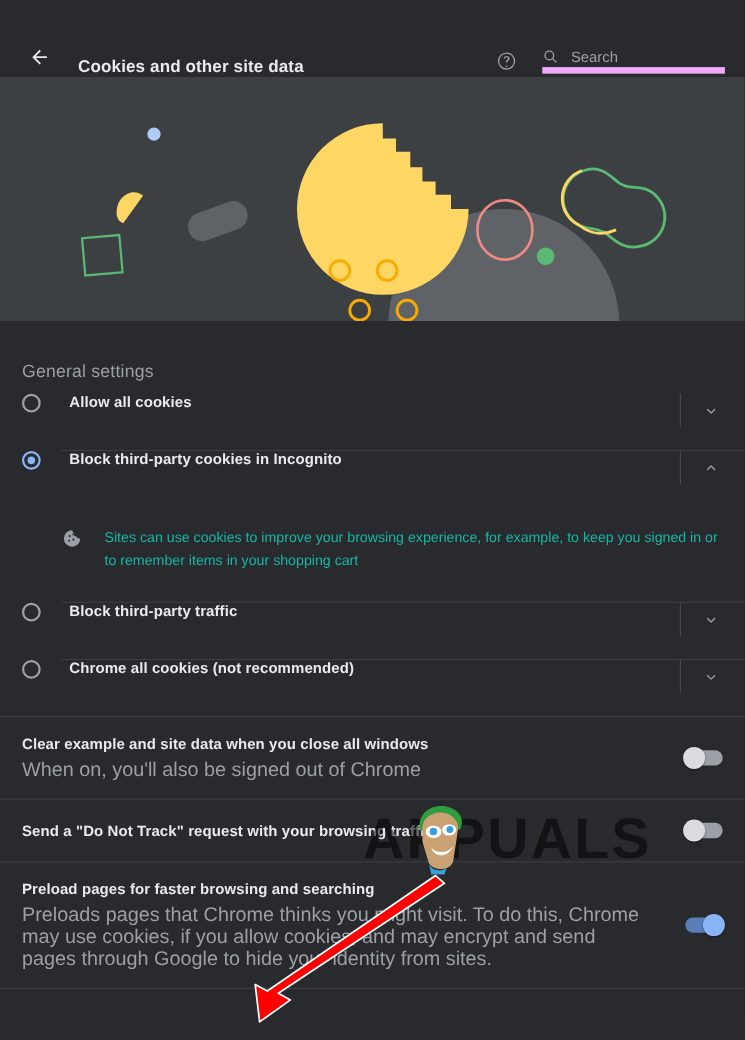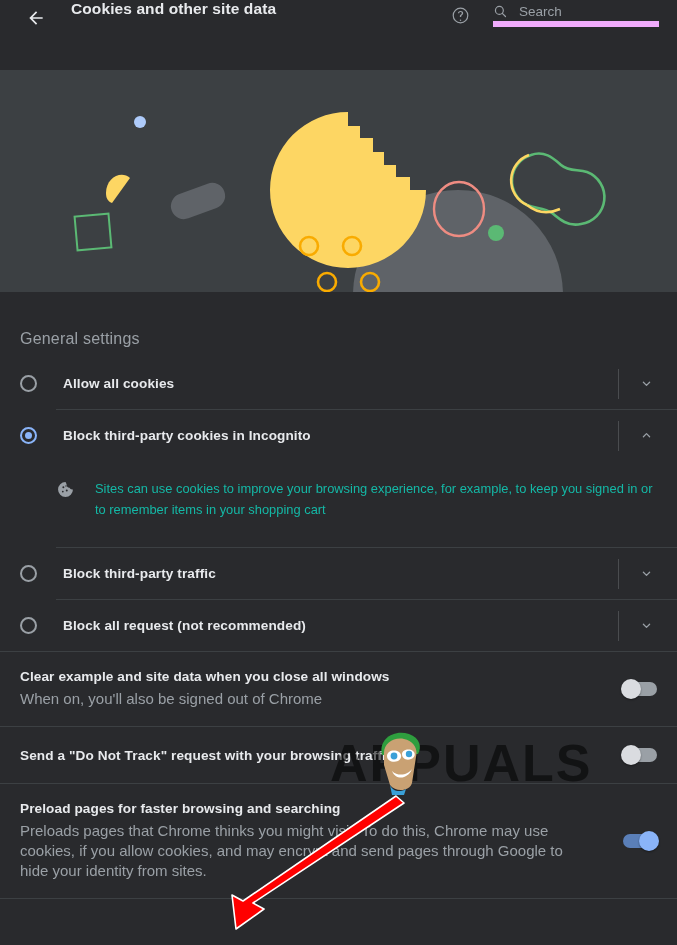--- a/index.html
+++ b/index.html
@@ -7,21 +7,21 @@
     width: 677px; height: 945px;
     background: #202124;
     font-family: "Liberation Sans", sans-serif;
     overflow: hidden;
   }
   .page { position: relative; width: 677px; height: 945px; background: #292a2d; }
 
   
   .header {
     position: relative; height: 70px; background: #292a2d;
-    display: flex; align-items: flex-start; padding: 0 18px;
+    display: flex; align-items: flex-end; padding: 0 18px;
   }
   .back-btn { width: 36px; height: 36px; display: flex; align-items: center; justify-content: center;
               border-radius: 50%; cursor: pointer; flex: 0 0 auto; }
   .back-btn svg { display: block; }
   .page-title { margin-left: 17px; font-size: 15.5px; font-weight: bold; color: #e8eaed; letter-spacing: .1px; }
   .header-right { margin-left: auto; display: flex; align-items: center; }
   .help-btn { width: 30px; height: 30px; display:flex; align-items:center; justify-content:center;
               border-radius: 50%; cursor: pointer; margin-right: 18px; }
   .search-wrap { position: relative; display: flex; align-items: center;
                  width: 166px; border-bottom: 6px solid #f0abfc; padding-bottom: 2px; }
@@ -32,21 +32,21 @@
   .search-input::placeholder { color: #9aa0a6; }
 
   
   .hero { position: relative; height: 222px; background: #3c4043; overflow: hidden; }
   .hero svg { position: absolute; left: 0; top: 0; }
 
   
   .body { position: relative; background: #292a2d; }
   .section-title { color: #9aa0a6; font-size: 16px; padding: 38px 0 10px 20px; letter-spacing: .2px; }
 
-  .radio-row { position: relative; display: flex; align-items: center; min-height: 51px;
+  .radio-row { position: relative; display: flex; align-items: flex-start; min-height: 51px;
                padding: 0 4px 0 20px; cursor: pointer; }
   .radio-row .radio { flex: 0 0 auto; width: 17px; height: 17px; border-radius: 50%;
                       border: 2px solid #9aa0a6; position: relative; }
   .radio-row.selected .radio { border-color: #8ab4f8; }
   .radio-row.selected .radio::after { content: ""; position: absolute; left: 3px; top: 3px;
                       width: 7px; height: 7px; border-radius: 50%; background: #8ab4f8; }
   .radio-label { margin-left: 26px; color: #e8eaed; font-size: 13.6px; font-weight: bold; letter-spacing: .1px; }
   .row-end { margin-left: auto; display: flex; align-items: center; height: 100%; }
   .vsep { width: 1px; height: 30px; background: #4a4c4f; }
   .chev { width: 54px; display: flex; align-items: center; justify-content: center; cursor: pointer; }
@@ -55,21 +55,21 @@
   .full-divider { height: 1px; background: #3c4043; }
 
   .expand { padding: 8px 0 18px 0; }
   .expand-item { display: flex; padding: 9px 24px 9px 56px; }
   .expand-icon { flex: 0 0 auto; width: 22px; margin-top: 2px; }
   .expand-text { margin-left: 17px; color: #14b8a6; font-size: 12.9px; line-height: 21px; }
 
   .toggle-row { display: flex; align-items: center; padding: 17px 20px 17px 20px; min-height: 56px; }
   .toggle-texts { flex: 1 1 auto; padding-right: 40px; }
   .toggle-title { color: #e8eaed; font-size: 13.6px; font-weight: bold; letter-spacing: .1px; }
-  .toggle-sub { color: #9aa0a6; font-size: 15px; margin-top: 5px; line-height: 20px; }
+  .toggle-sub { color: #9aa0a6; font-size: 18px; margin-top: 5px; line-height: 20px; }
   .switch { flex: 0 0 auto; position: relative; width: 34px; height: 14px; border-radius: 7px;
             background: #9aa0a6; cursor: pointer; }
   .switch .knob { position: absolute; top: -3px; left: -2px; width: 20px; height: 20px;
             border-radius: 50%; background: #dadce0; box-shadow: 0 1px 2px rgba(0,0,0,.4); }
   .switch.on { background: #5a7fb8; }
   .switch.on .knob { left: auto; right: -2px; background: #8ab4f8; }
 
   .link-row { display: flex; align-items: center; padding: 0 20px; height: 54px; cursor: pointer; }
 
   
@@ -201,21 +201,21 @@
           <svg width="15" height="15" viewBox="0 0 24 24">
               <path d="M7 10l5 5 5-5" fill="none" stroke="#9aa0a6" stroke-width="2" stroke-linecap="round" stroke-linejoin="round"></path>
             </svg>
         </span>
       </span>
     </div>
     <div class="inner-divider"></div>
 
     <div class="radio-row">
       <span class="radio"></span>
-      <span class="radio-label">Block all request (not recommended)</span>
+      <span class="radio-label">Chrome all cookies (not recommended)</span>
       <span class="row-end">
         <span class="vsep"></span>
         <span class="chev">
           <svg width="15" height="15" viewBox="0 0 24 24">
               <path d="M7 10l5 5 5-5" fill="none" stroke="#9aa0a6" stroke-width="2" stroke-linecap="round" stroke-linejoin="round"></path>
             </svg>
         </span>
       </span>
     </div>
     <div class="full-divider"></div>

